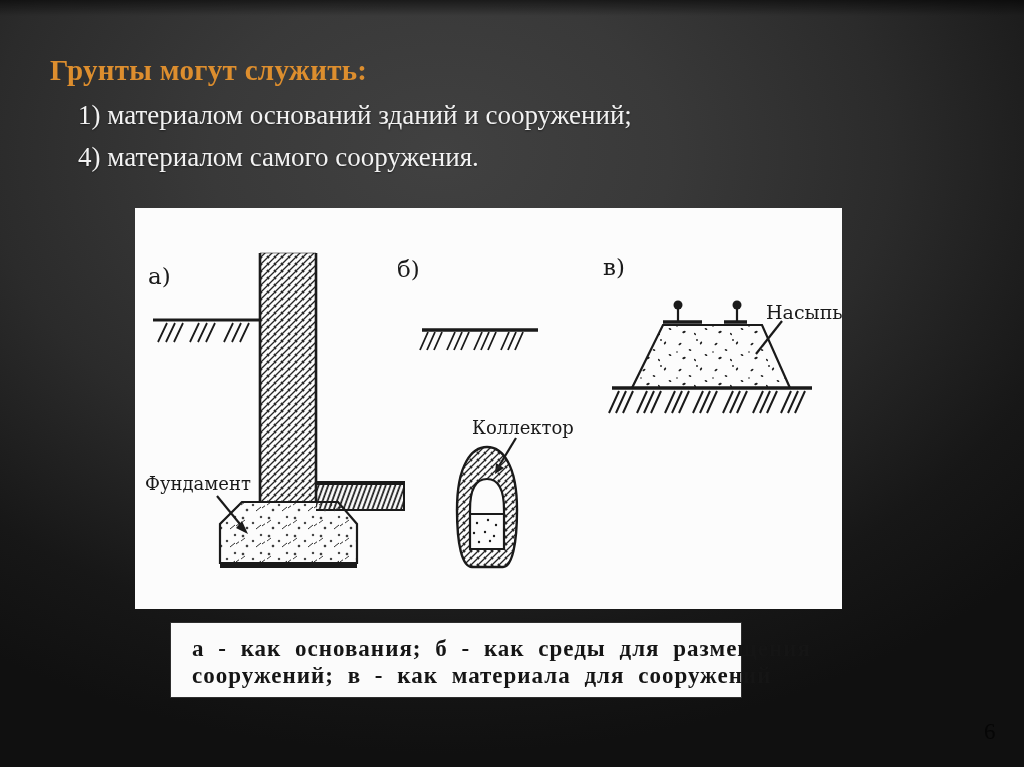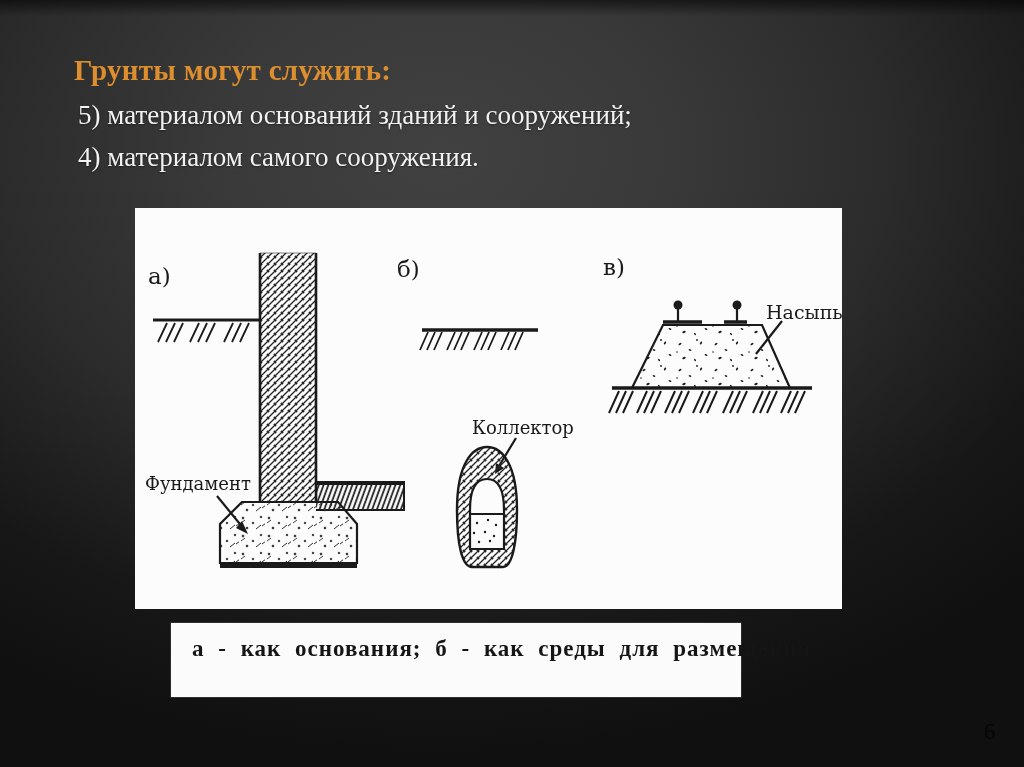--- a/index.html
+++ b/index.html
@@ -8,21 +8,21 @@
     background: radial-gradient(ellipse 820px 600px at 43% 20%,
       #414141 0%, #393939 28%, #2b2b2b 55%, #171717 82%, #101010 100%);
     font-family:"Liberation Serif", serif;
   }
   .top-edge {
     position:absolute; left:0; top:0; width:100%; height:16px;
     background:linear-gradient(180deg, rgba(0,0,0,0.55), rgba(0,0,0,0));
   }
   .heading {
     position:absolute; left:50px; top:54px;
-    font-size:29px; font-weight:bold; color:#DD8E2E; letter-spacing:0.3px;margin-left:24px;
+    font-size:29px; font-weight:bold; color:#DD8E2E; letter-spacing:0.3px;
   }
   .list { position:absolute; left:78px; top:94px; }
   .list-item {
     font-size:27px; color:#F2F2F2; line-height:42px; white-space:nowrap;
     text-shadow:0 1px 2px rgba(0,0,0,0.45);
   }
   .figure-panel {
     position:absolute; left:135px; top:208px; width:707px; height:401px;
     background:#FCFCFC;
   }
@@ -44,21 +44,21 @@
 </style>
 </head>
 <body>
 
 <div class="slide">
   <div class="top-edge"></div>
 
   <div class="heading">Грунты могут служить:</div>
 
   <div class="list">
-    <div class="list-item">5) материалом оснований зданий и сооружений;</div>
+    <div class="list-item">1) материалом оснований зданий и сооружений;</div>
     <div class="list-item">4) материалом самого сооружения.</div>
   </div>
 
   <div class="figure-panel">
     <svg width="707" height="401" viewBox="0 0 707 401">
       <defs>
         <pattern id="hatchA" width="7" height="7" patternUnits="userSpaceOnUse">
           <path d="M-1,8 L8,-1 M-2,3 L3,-2 M4,9 L9,4" stroke="#252525" stroke-width="1.3" fill="none"></path>
         </pattern>
         <pattern id="hatchSlab" width="4.5" height="9" patternUnits="userSpaceOnUse" patternTransform="rotate(20)">
@@ -161,17 +161,18 @@
                  M598,183 l-10,22 M605,183 l-10,22 M612,183 l-10,22
                  M628,183 l-10,22 M635,183 l-10,22 M642,183 l-10,22
                  M656,183 l-10,22 M663,183 l-10,22 M670,183 l-10,22"></path>
       </g>
     </svg>
   </div>
 
   <div class="caption-box">
     <div class="caption-text">
       <div>а - как основания; б - как среды для размещения</div>
+      <div>сооружений; в - как материала для сооружений</div>
     </div>
   </div>
 
   <div class="page-number">6</div>
 </div>
 
 </body></html>

